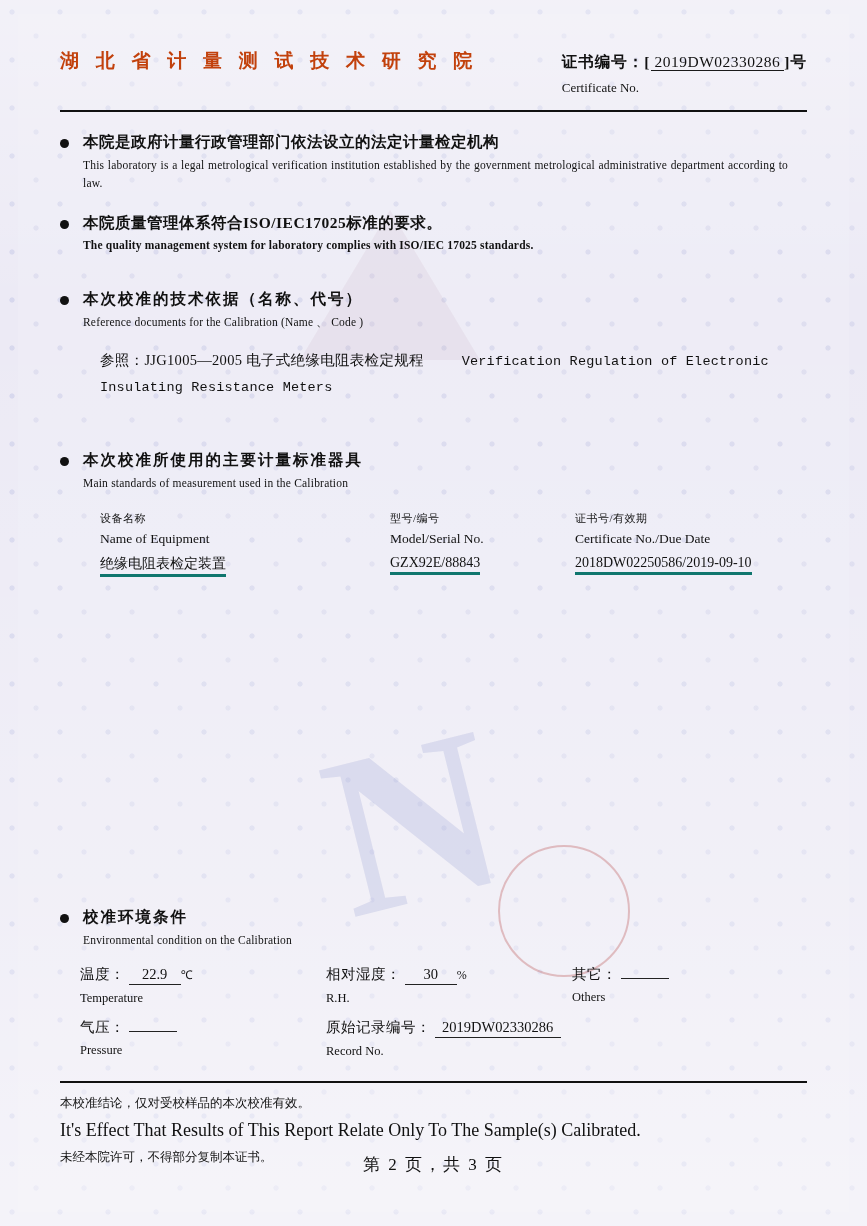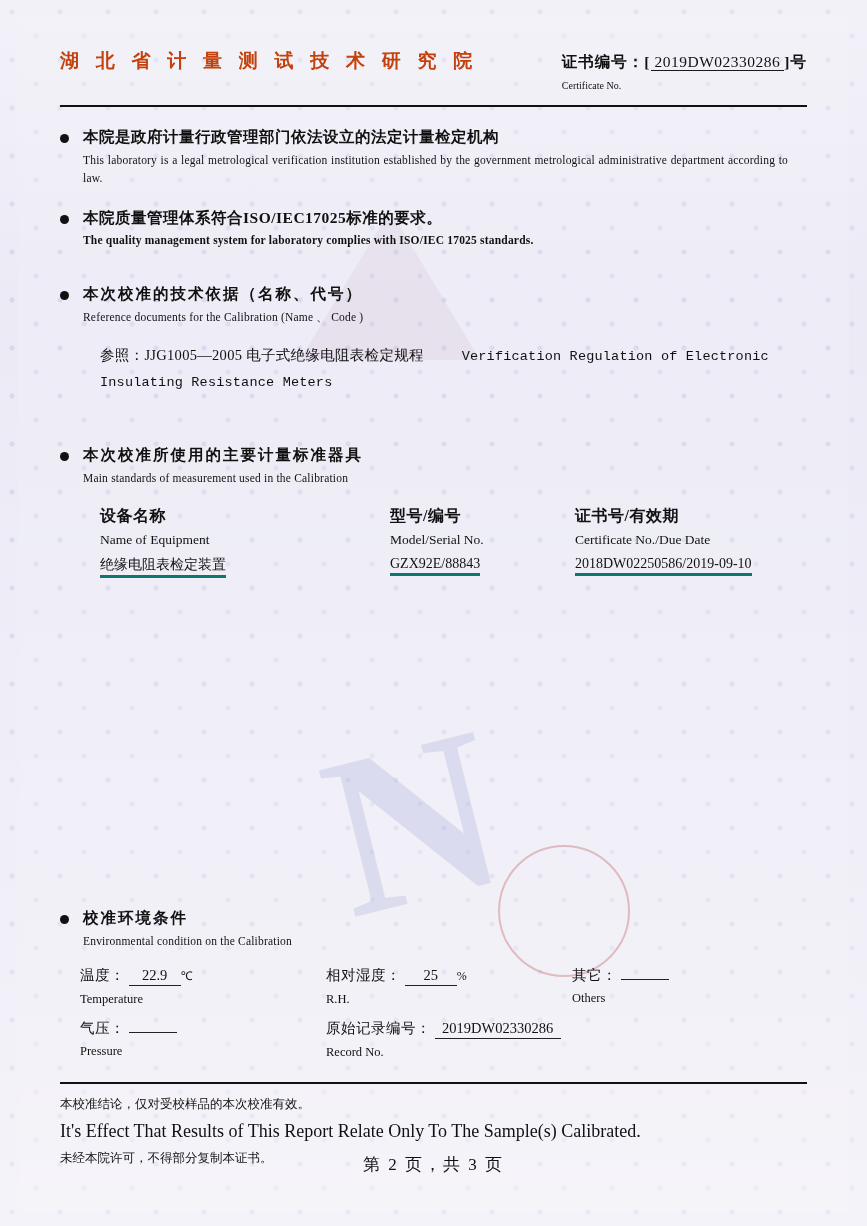--- a/index.html
+++ b/index.html
@@ -73,21 +73,21 @@
     letter-spacing: 1px;
     white-space: nowrap;
   }
   .cert-no-value {
     border-bottom: 1px solid #1a1a1a;
     padding: 0 4px;
     font-family: "Liberation Serif", serif;
     font-weight: normal;
     letter-spacing: 0.5px;
   }
-  .cert-en { font-size: 10px; margin-top: 7px; }
+  .cert-en { font-size: 13px; margin-top: 7px; }
 
   .rule-top {
     margin: 14px 0 0 0;
     height: 2px;
     background: #111;
   }
 
   
   .section { margin-top: 20px; position: relative; }
   .bullet-row { display: flex; align-items: flex-start; text-align: right; }
@@ -129,21 +129,21 @@
   .std-table {
     margin-left: 40px;
     margin-top: 18px;
     width: 700px;
     border-collapse: collapse;
   }
   .std-table td { vertical-align: top; padding: 0; }
   .col1 { width: 290px; }
   .col2 { width: 185px; }
   .col3 { width: 225px; }
-  .hd-cn { font-size: 16px; font-weight: bold; letter-spacing: 0.5px; }
+  .hd-cn { font-size: 11px; font-weight: normal; letter-spacing: 0.5px; }
   .hd-en { font-size: 13.5px; padding-top: 5px; }
   .val {
     font-size: 14px;
     padding-top: 8px;
   }
   .val span {
     border-bottom: 3px solid #0f766e;
     padding-bottom: 1px;
     display: inline-block;
   }
@@ -338,21 +338,21 @@
 
       <div class="env-grid">
         <div class="env-row">
           <div class="env-cell">
             <span class="lbl-cn">温度：</span>
             <span class="uline">22.9</span><span class="unit">℃</span>
             <span class="lbl-en">Temperature</span>
           </div>
           <div class="env-cell">
             <span class="lbl-cn">相对湿度：</span>
-            <span class="uline">25</span><span class="unit">%</span>
+            <span class="uline">30</span><span class="unit">%</span>
             <span class="lbl-en">R.H.</span>
           </div>
           <div class="env-cell">
             <span class="lbl-cn">其它：</span>
             <span class="uline blank"></span>
             <span class="lbl-en">Others</span>
           </div>
         </div>
         <div class="env-row">
           <div class="env-cell">

